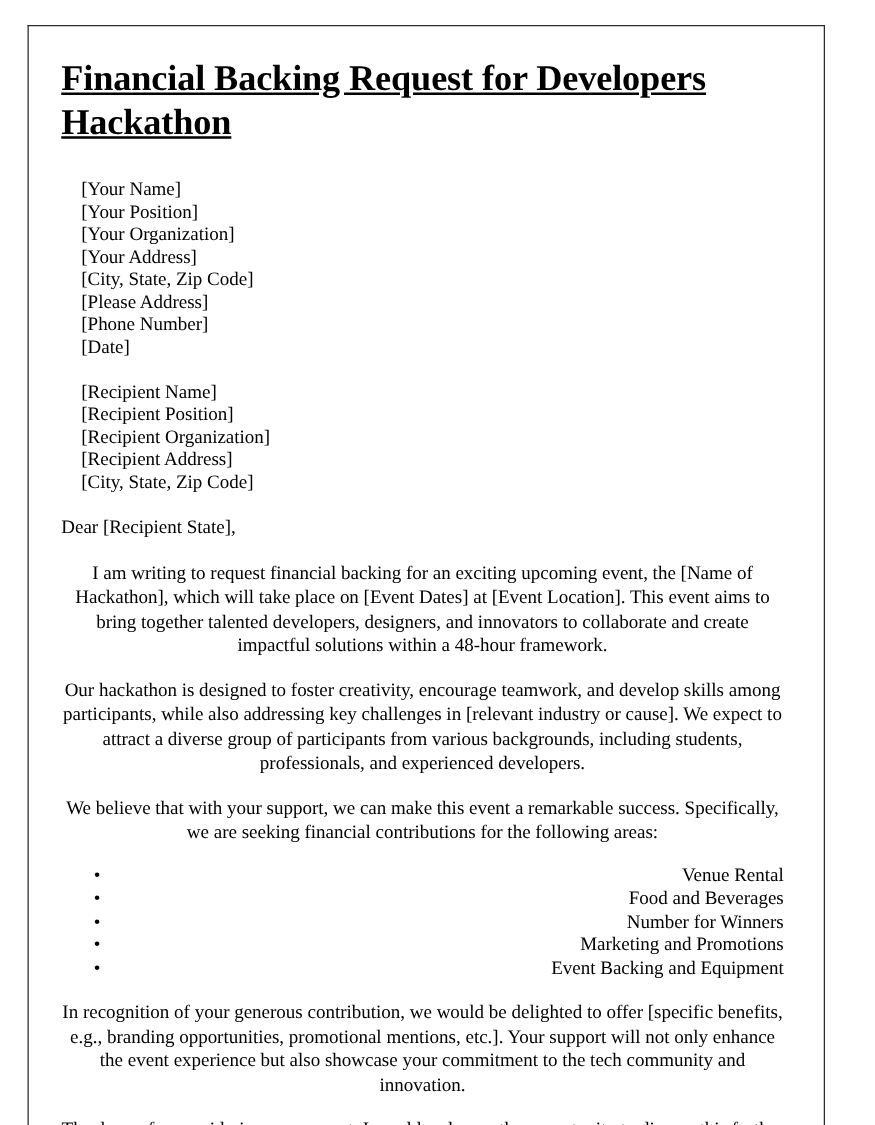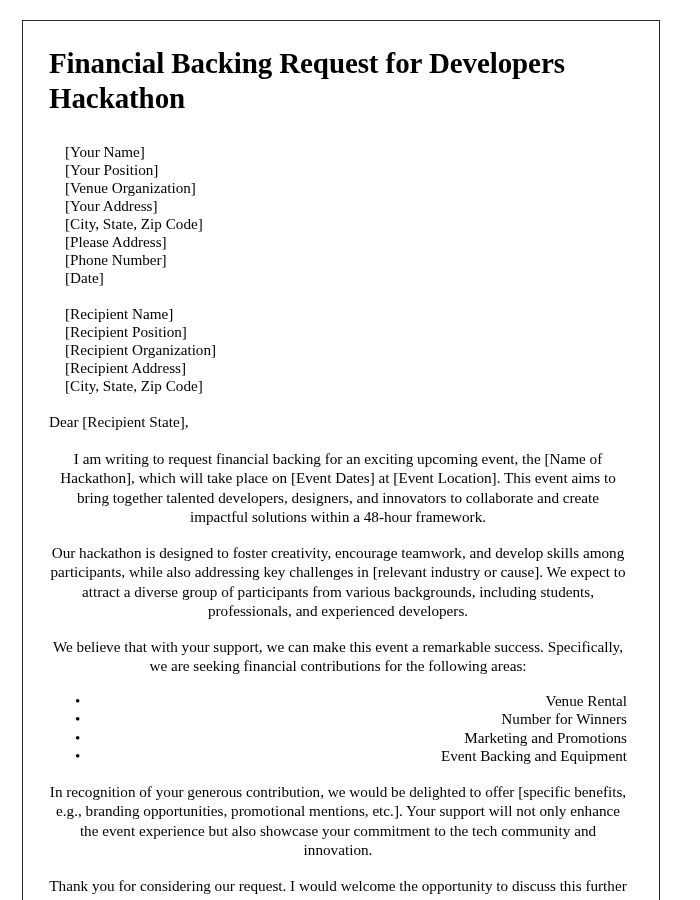--- a/index.html
+++ b/index.html
@@ -43,20 +43,21 @@
     color: #000000;
   }
 
   .doc-title {
     font-size: 29px;
     font-weight: bold;
     line-height: 1.22;
     letter-spacing: -0.1px;
     margin: 0 0 26px 0;
     color: #000000;
+    text-decoration: underline;
   }
 
   .address-block {
     font-size: 15.2px;
     line-height: 18px;
     margin: 0 0 18px 16px;
   }
   .address-block .addr-line {
     display: block;
     white-space: pre;
@@ -101,21 +102,21 @@
 
 <div class="page-canvas">
   <div class="page-sheet">
     <div class="page-body">
 
       <h1 class="doc-title">Financial Backing Request for Developers Hackathon</h1>
 
       <div class="address-block">
         <span class="addr-line">[Your Name]</span>
         <span class="addr-line">[Your Position]</span>
-        <span class="addr-line">[Venue Organization]</span>
+        <span class="addr-line">[Your Organization]</span>
         <span class="addr-line">[Your Address]</span>
         <span class="addr-line">[City, State, Zip Code]</span>
         <span class="addr-line">[Please Address]</span>
         <span class="addr-line">[Phone Number]</span>
         <span class="addr-line">[Date]</span>
       </div>
 
       <div class="address-block">
         <span class="addr-line">[Recipient Name]</span>
         <span class="addr-line">[Recipient Position]</span>
@@ -127,20 +128,21 @@
       <p class="salutation">Dear [Recipient State],</p>
 
       <p class="body-para">I am writing to request financial backing for an exciting upcoming event, the [Name of Hackathon], which will take place on [Event Dates] at [Event Location]. This event aims to bring together talented developers, designers, and innovators to collaborate and create impactful solutions within a 48-hour framework.</p>
 
       <p class="body-para">Our hackathon is designed to foster creativity, encourage teamwork, and develop skills among participants, while also addressing key challenges in [relevant industry or cause]. We expect to attract a diverse group of participants from various backgrounds, including students, professionals, and experienced developers.</p>
 
       <p class="body-para">We believe that with your support, we can make this event a remarkable success. Specifically, we are seeking financial contributions for the following areas:</p>
 
       <ul class="contrib-list">
         <li>Venue Rental</li>
+        <li>Food and Beverages</li>
         <li>Number for Winners</li>
         <li>Marketing and Promotions</li>
         <li>Event Backing and Equipment</li>
       </ul>
 
       <p class="body-para">In recognition of your generous contribution, we would be delighted to offer [specific benefits, e.g., branding opportunities, promotional mentions, etc.]. Your support will not only enhance the event experience but also showcase your commitment to the tech community and innovation.</p>
 
       <p class="body-para">Thank you for considering our request. I would welcome the opportunity to discuss this further and explore how we can collaborate. Please do not hesitate to reach out to me at</p>
 
     </div>

